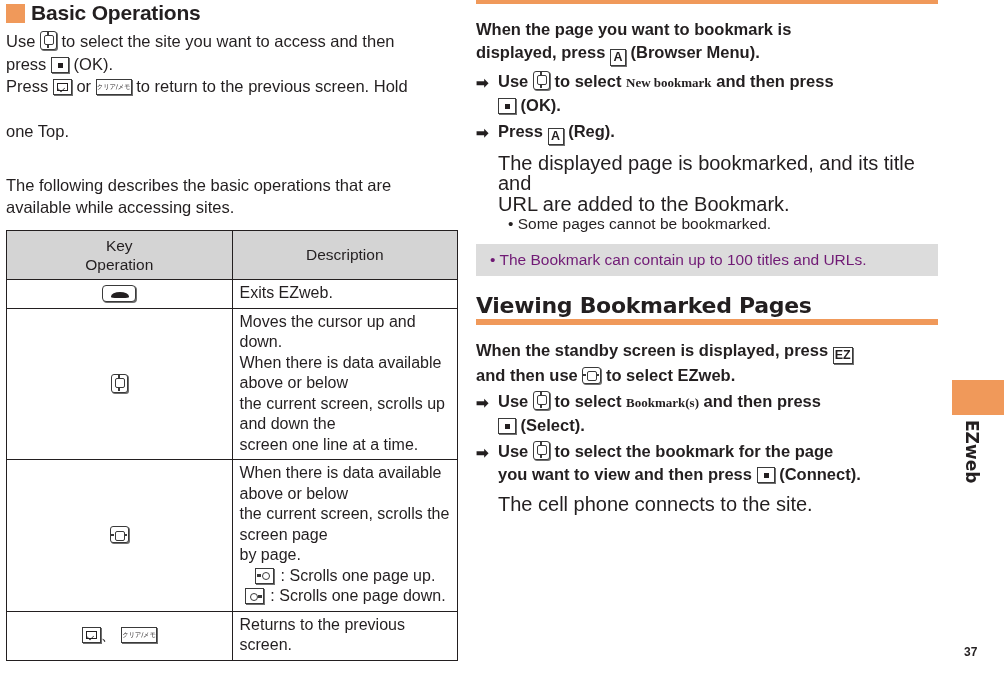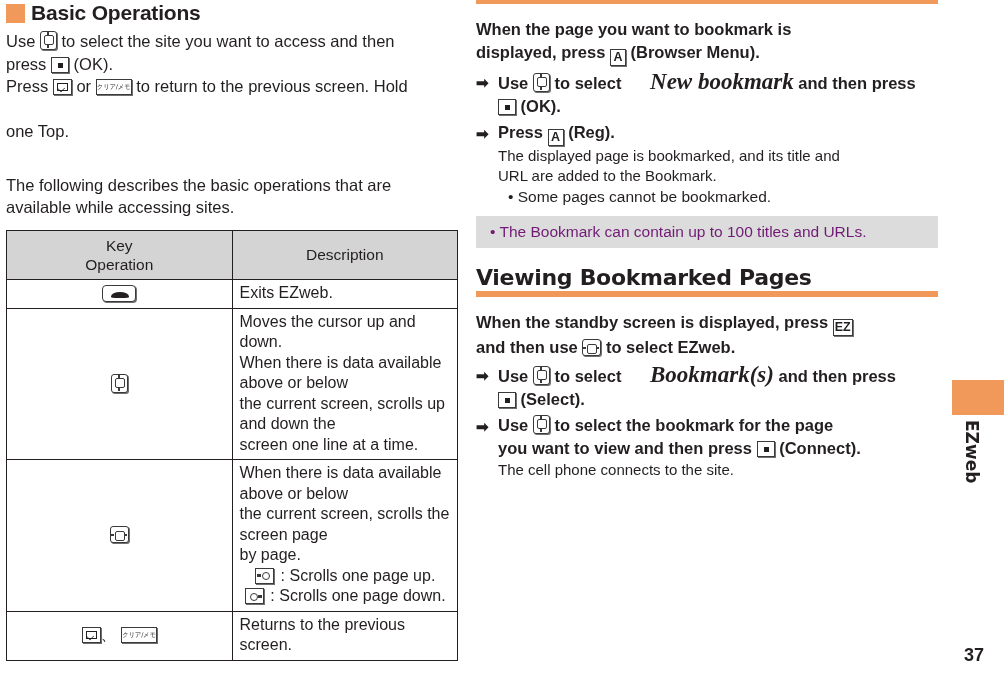--- a/index.html
+++ b/index.html
@@ -305,30 +305,28 @@
   }
   .step .arrow {
     position: absolute;
     left: 0;
     top: 1px;
     font-size: 15px;
     color: #231f20;
   }
   .step .it {
     font-family: "Liberation Serif", serif;
-    font-style: italic;
-    font-weight: bold;
-    font-size: 23px;
-    margin-left: 24px;
+    font-weight: bold;
+    font-size: 13px;
   }
   .note {
-    font-size: 15px;
+    font-size: 20px;
     font-weight: normal;
     line-height: 20.5px;
-    margin: 0 0 0 22px;
+    margin: 8px 0 0 22px;
     color: #231f20;
   }
   .bullet {
     font-size: 15.5px;
     font-weight: normal;
     line-height: 20.5px;
     margin: 0 0 0 32px;
     color: #231f20;
   }
   .graybox {
@@ -359,21 +357,21 @@
     font-weight: bold;
     color: #231f20;
     writing-mode: vertical-rl;
     letter-spacing: 0px;
     font-family: "DejaVu Sans", sans-serif;
   }
   .pagenum {
     position: absolute;
     left: 964px;
     top: 645px;
-    font-size: 18px;
+    font-size: 12px;
     font-weight: bold;
     color: #231f20;
   }
 </style>
 </head>
 <body>
 
 <div class="page">
 
   <div class="col-left">

